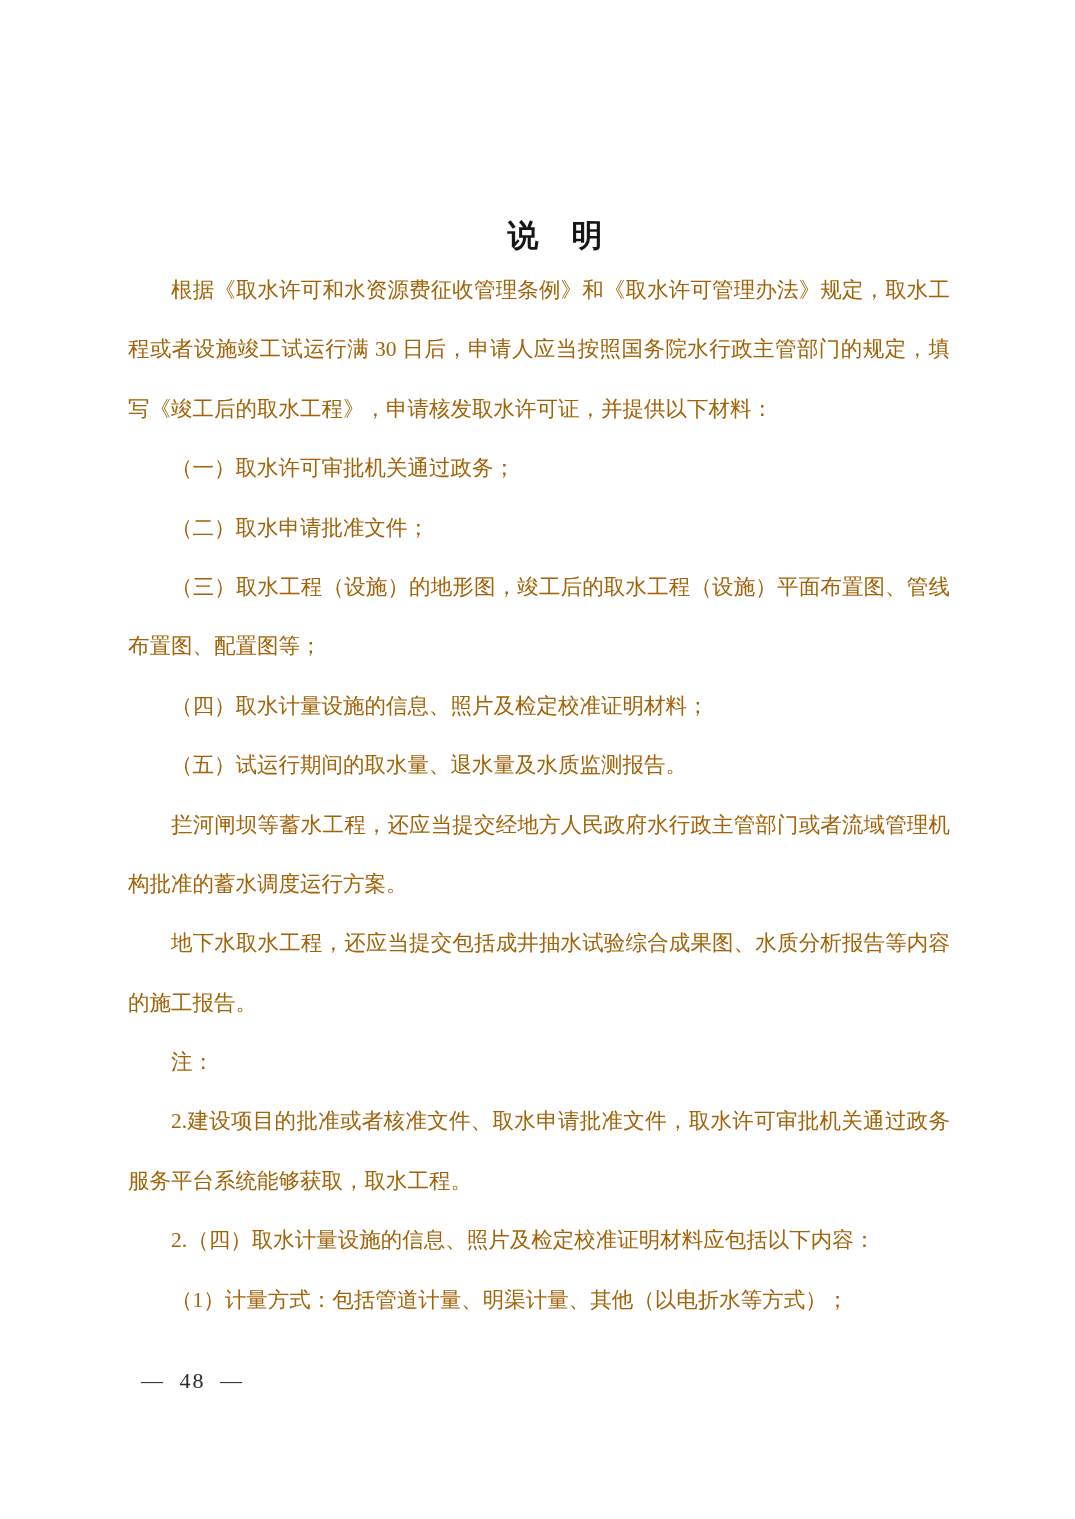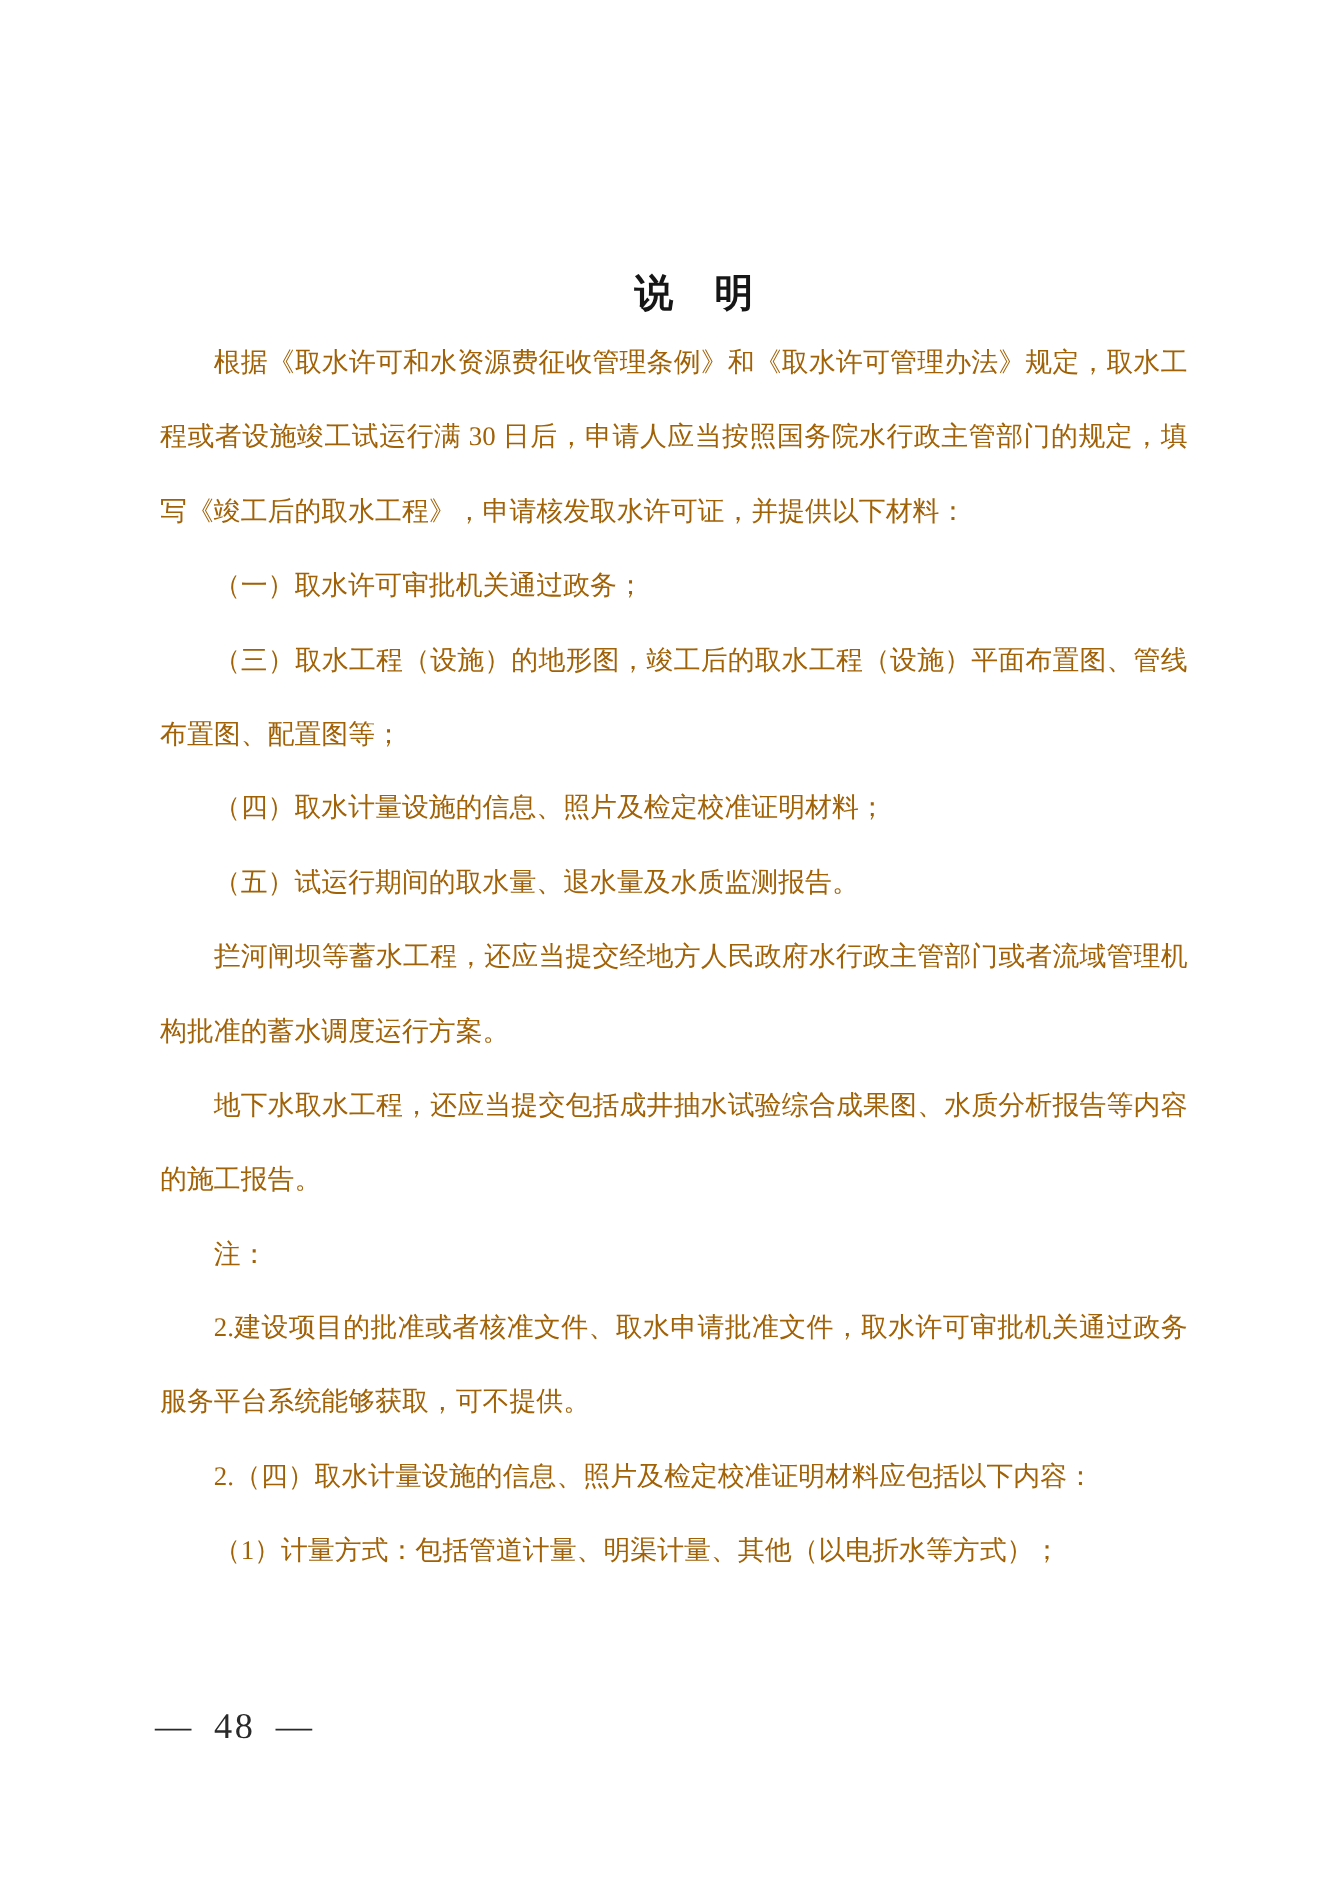--- a/index.html
+++ b/index.html
@@ -47,51 +47,52 @@
     text-indent: 43px;
   }
   .line.fill {
     text-align: justify;
     text-align-last: justify;
     text-justify: inter-character;
   }
   .page-number {
     position: absolute;
     top: 1366px;
-    left: 124px;
+    left: 141px;
     font-family: "Liberation Serif", "DejaVu Serif", serif;
-    font-size: 29px;
+    font-size: 22px;
     line-height: 30px;
     letter-spacing: 2px;
     word-spacing: 7px;
     color: #2a2a2a;
   }
 </style>
 </head>
 <body>
 
 <div class="page">
 
   <div class="doc-title">说　明</div>
 
   <div class="body-text">
     <div class="line indent fill">根据《取水许可和水资源费征收管理条例》和《取水许可管理办法》规定，取水工</div>
     <div class="line fill">程或者设施竣工试运行满 30 日后，申请人应当按照国务院水行政主管部门的规定，填</div>
     <div class="line">写《竣工后的取水工程》，申请核发取水许可证，并提供以下材料：</div>
     <div class="line indent">（一）取水许可审批机关通过政务；</div>
+    <div class="line indent">（二）取水申请批准文件；</div>
     <div class="line indent fill">（三）取水工程（设施）的地形图，竣工后的取水工程（设施）平面布置图、管线</div>
     <div class="line">布置图、配置图等；</div>
     <div class="line indent">（四）取水计量设施的信息、照片及检定校准证明材料；</div>
     <div class="line indent">（五）试运行期间的取水量、退水量及水质监测报告。</div>
     <div class="line indent fill">拦河闸坝等蓄水工程，还应当提交经地方人民政府水行政主管部门或者流域管理机</div>
     <div class="line">构批准的蓄水调度运行方案。</div>
     <div class="line indent fill">地下水取水工程，还应当提交包括成井抽水试验综合成果图、水质分析报告等内容</div>
     <div class="line">的施工报告。</div>
     <div class="line indent">注：</div>
     <div class="line indent fill">2.建设项目的批准或者核准文件、取水申请批准文件，取水许可审批机关通过政务</div>
-    <div class="line">服务平台系统能够获取，可不提供。</div>
+    <div class="line">服务平台系统能够获取，取水工程。</div>
     <div class="line indent">2.（四）取水计量设施的信息、照片及检定校准证明材料应包括以下内容：</div>
     <div class="line indent">（1）计量方式：包括管道计量、明渠计量、其他（以电折水等方式）；</div>
   </div>
 
   <div class="page-number">— 48 —</div>
 
 </div>
 
 </body></html>

